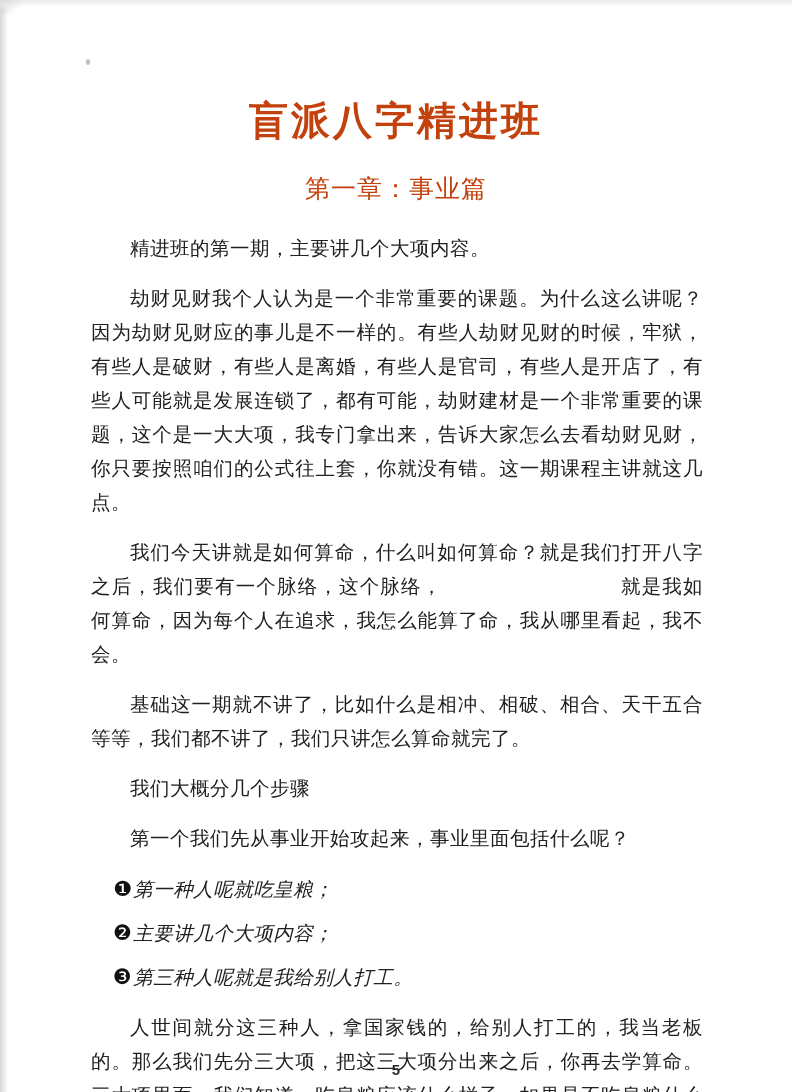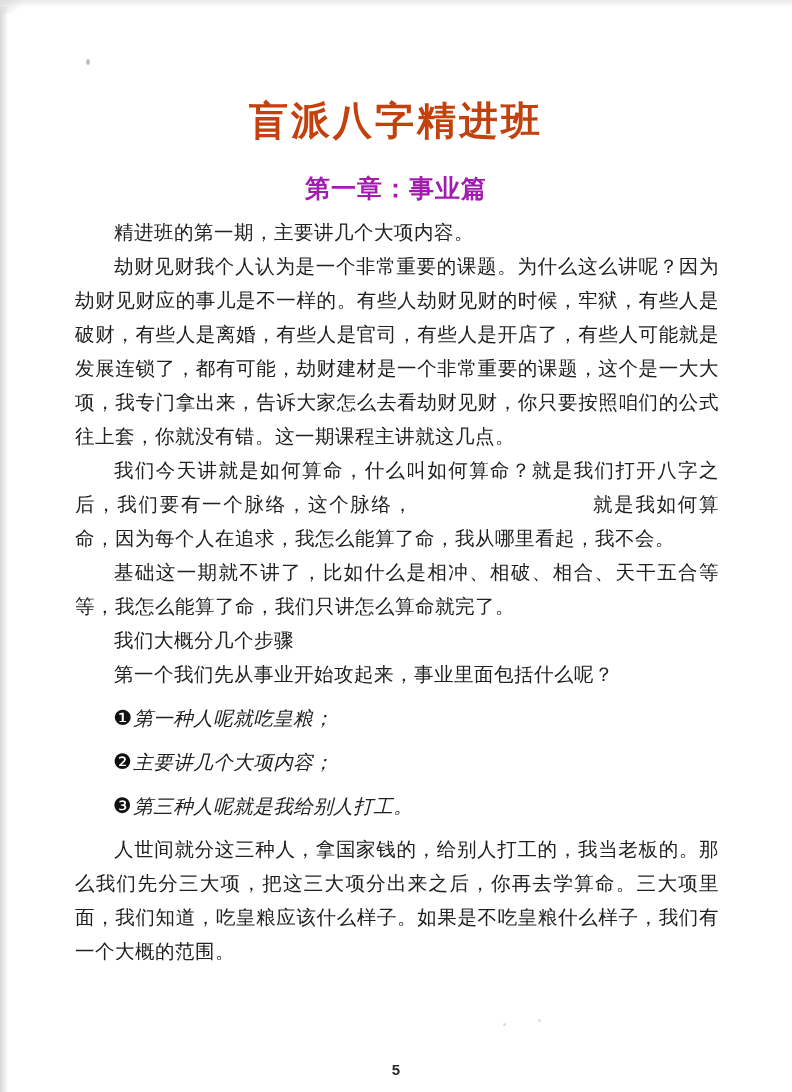--- a/index.html
+++ b/index.html
@@ -38,34 +38,34 @@
     text-align:center;
     font-size:39px;line-height:46px;
     font-weight:700;
     letter-spacing:3px;
     color:#c2410c;
   }
   .chapter-heading{
     position:absolute;top:152px;left:0;width:792px;
     text-align:center;
     font-size:25px;line-height:32px;
-    font-weight:700;
+    font-weight:400;
     letter-spacing:1px;
-    color:#a21caf;
+    color:#c2410c;
   }
   .content{
     position:absolute;top:216px;left:75px;width:644px;
     font-size:19.5px;
     line-height:34px;
     text-align:justify;
     letter-spacing:0.5px;
     color:#202020;
   }
   .para{
-    margin:0;
+    margin:16px;
     text-indent:2em;
     word-break:break-all;
   }
   .gap-spacer{
     display:inline-block;
     width:178px;height:1px;
   }
   .list-block{margin:2px 0 0 0;font-style:italic;}
   .list-item{
     margin:9px 0;
@@ -105,21 +105,21 @@
 
   <div class="content">
 
     <p class="para">精进班的第一期，主要讲几个大项内容。</p>
 
 
     <p class="para">劫财见财我个人认为是一个非常重要的课题。为什么这么讲呢？因为劫财见财应的事儿是不一样的。有些人劫财见财的时候，牢狱，有些人是破财，有些人是离婚，有些人是官司，有些人是开店了，有些人可能就是发展连锁了，都有可能，劫财建材是一个非常重要的课题，这个是一大大项，我专门拿出来，告诉大家怎么去看劫财见财，你只要按照咱们的公式往上套，你就没有错。这一期课程主讲就这几点。</p>
 
     <p class="para"><span>我们今天讲就是如何算命，什么叫如何算命？就是我们打开八字之后，我们要有一个脉络，这个脉络，</span><span class="gap-spacer"></span><span>就是我如何算命，因为每个人在追求，我怎么能算了命，我从哪里看起，我不会。</span></p>
 
-    <p class="para">基础这一期就不讲了，比如什么是相冲、相破、相合、天干五合等等，我怎么能算了命，我们只讲怎么算命就完了。</p>
+    <p class="para">基础这一期就不讲了，比如什么是相冲、相破、相合、天干五合等等，我们都不讲了，我们只讲怎么算命就完了。</p>
 
     <p class="para">我们大概分几个步骤</p>
 
     <p class="para">第一个我们先从事业开始攻起来，事业里面包括什么呢？</p>
 
     <div class="list-block">
       <p class="list-item"><span class="bullet">❶</span><span>第一种人呢就吃皇粮；</span></p>
       <p class="list-item"><span class="bullet">❷</span><span>主要讲几个大项内容；</span></p>
       <p class="list-item"><span class="bullet">❸</span><span>第三种人呢就是我给别人打工。</span></p>
     </div>

